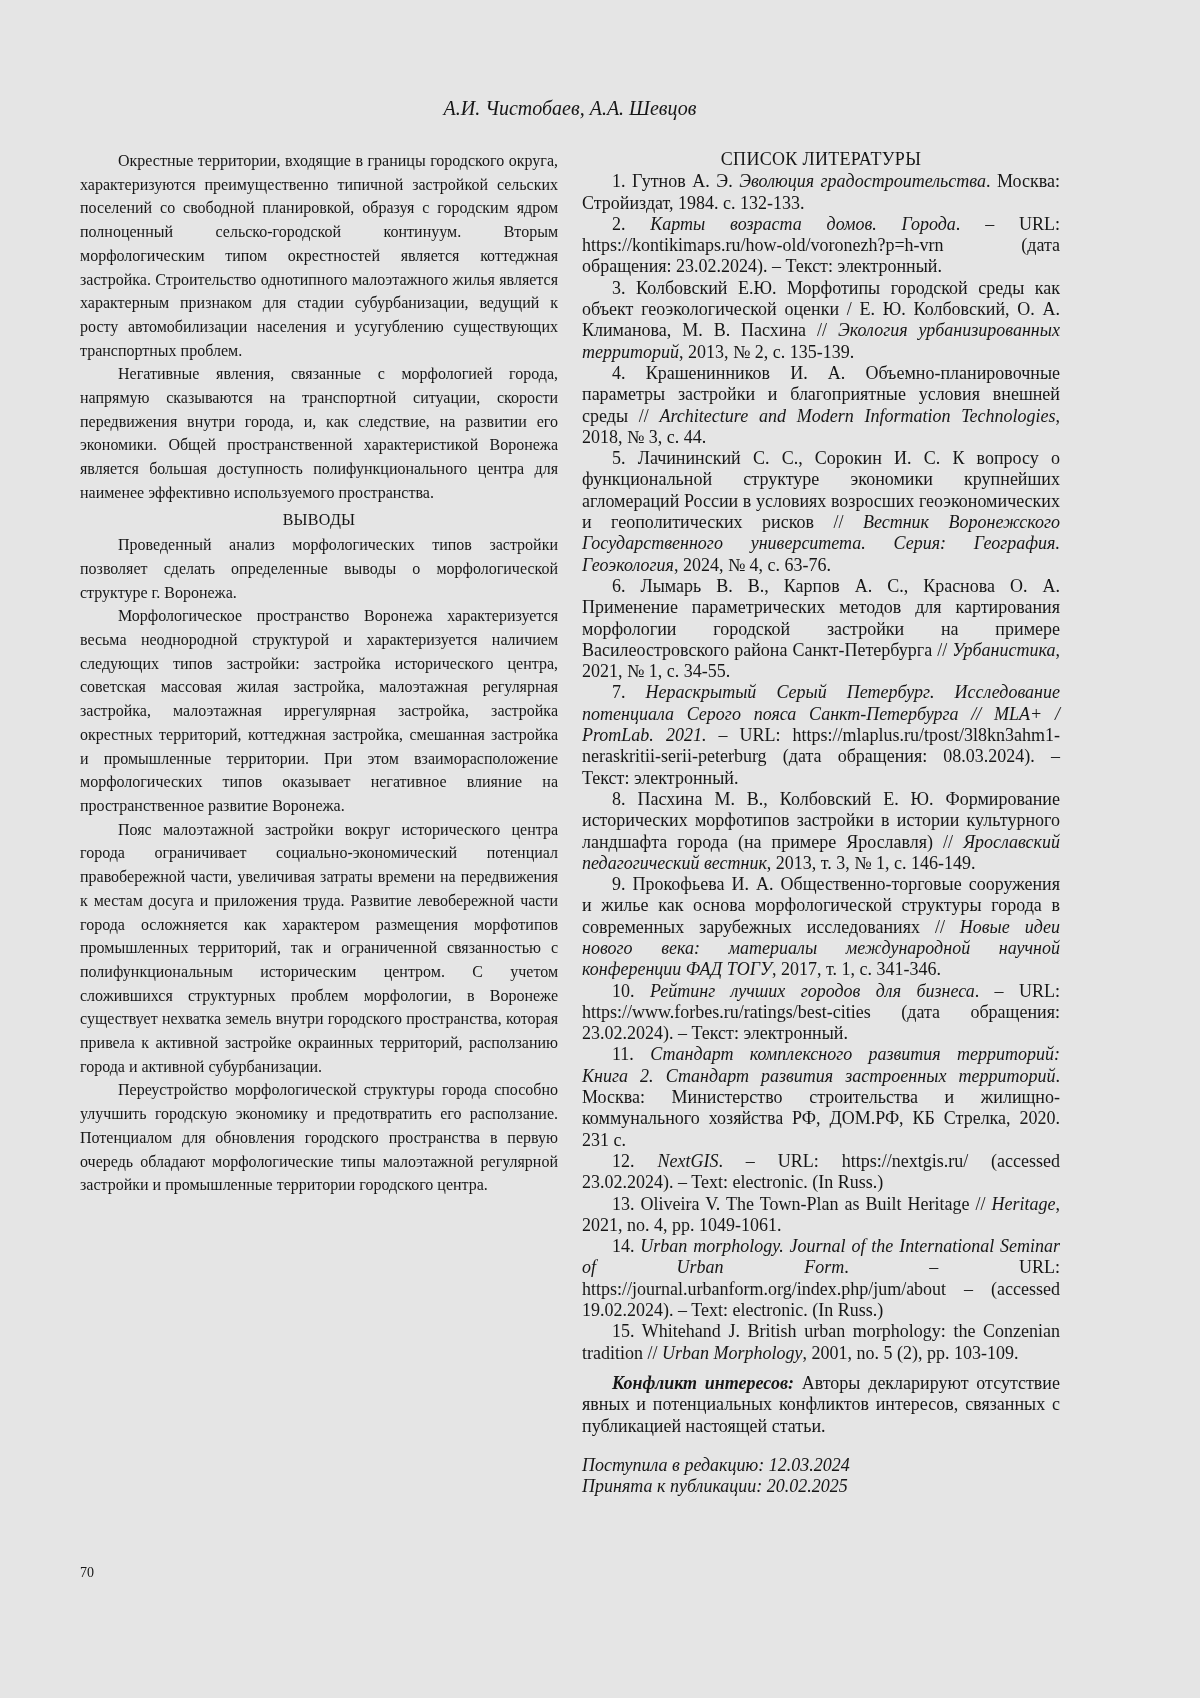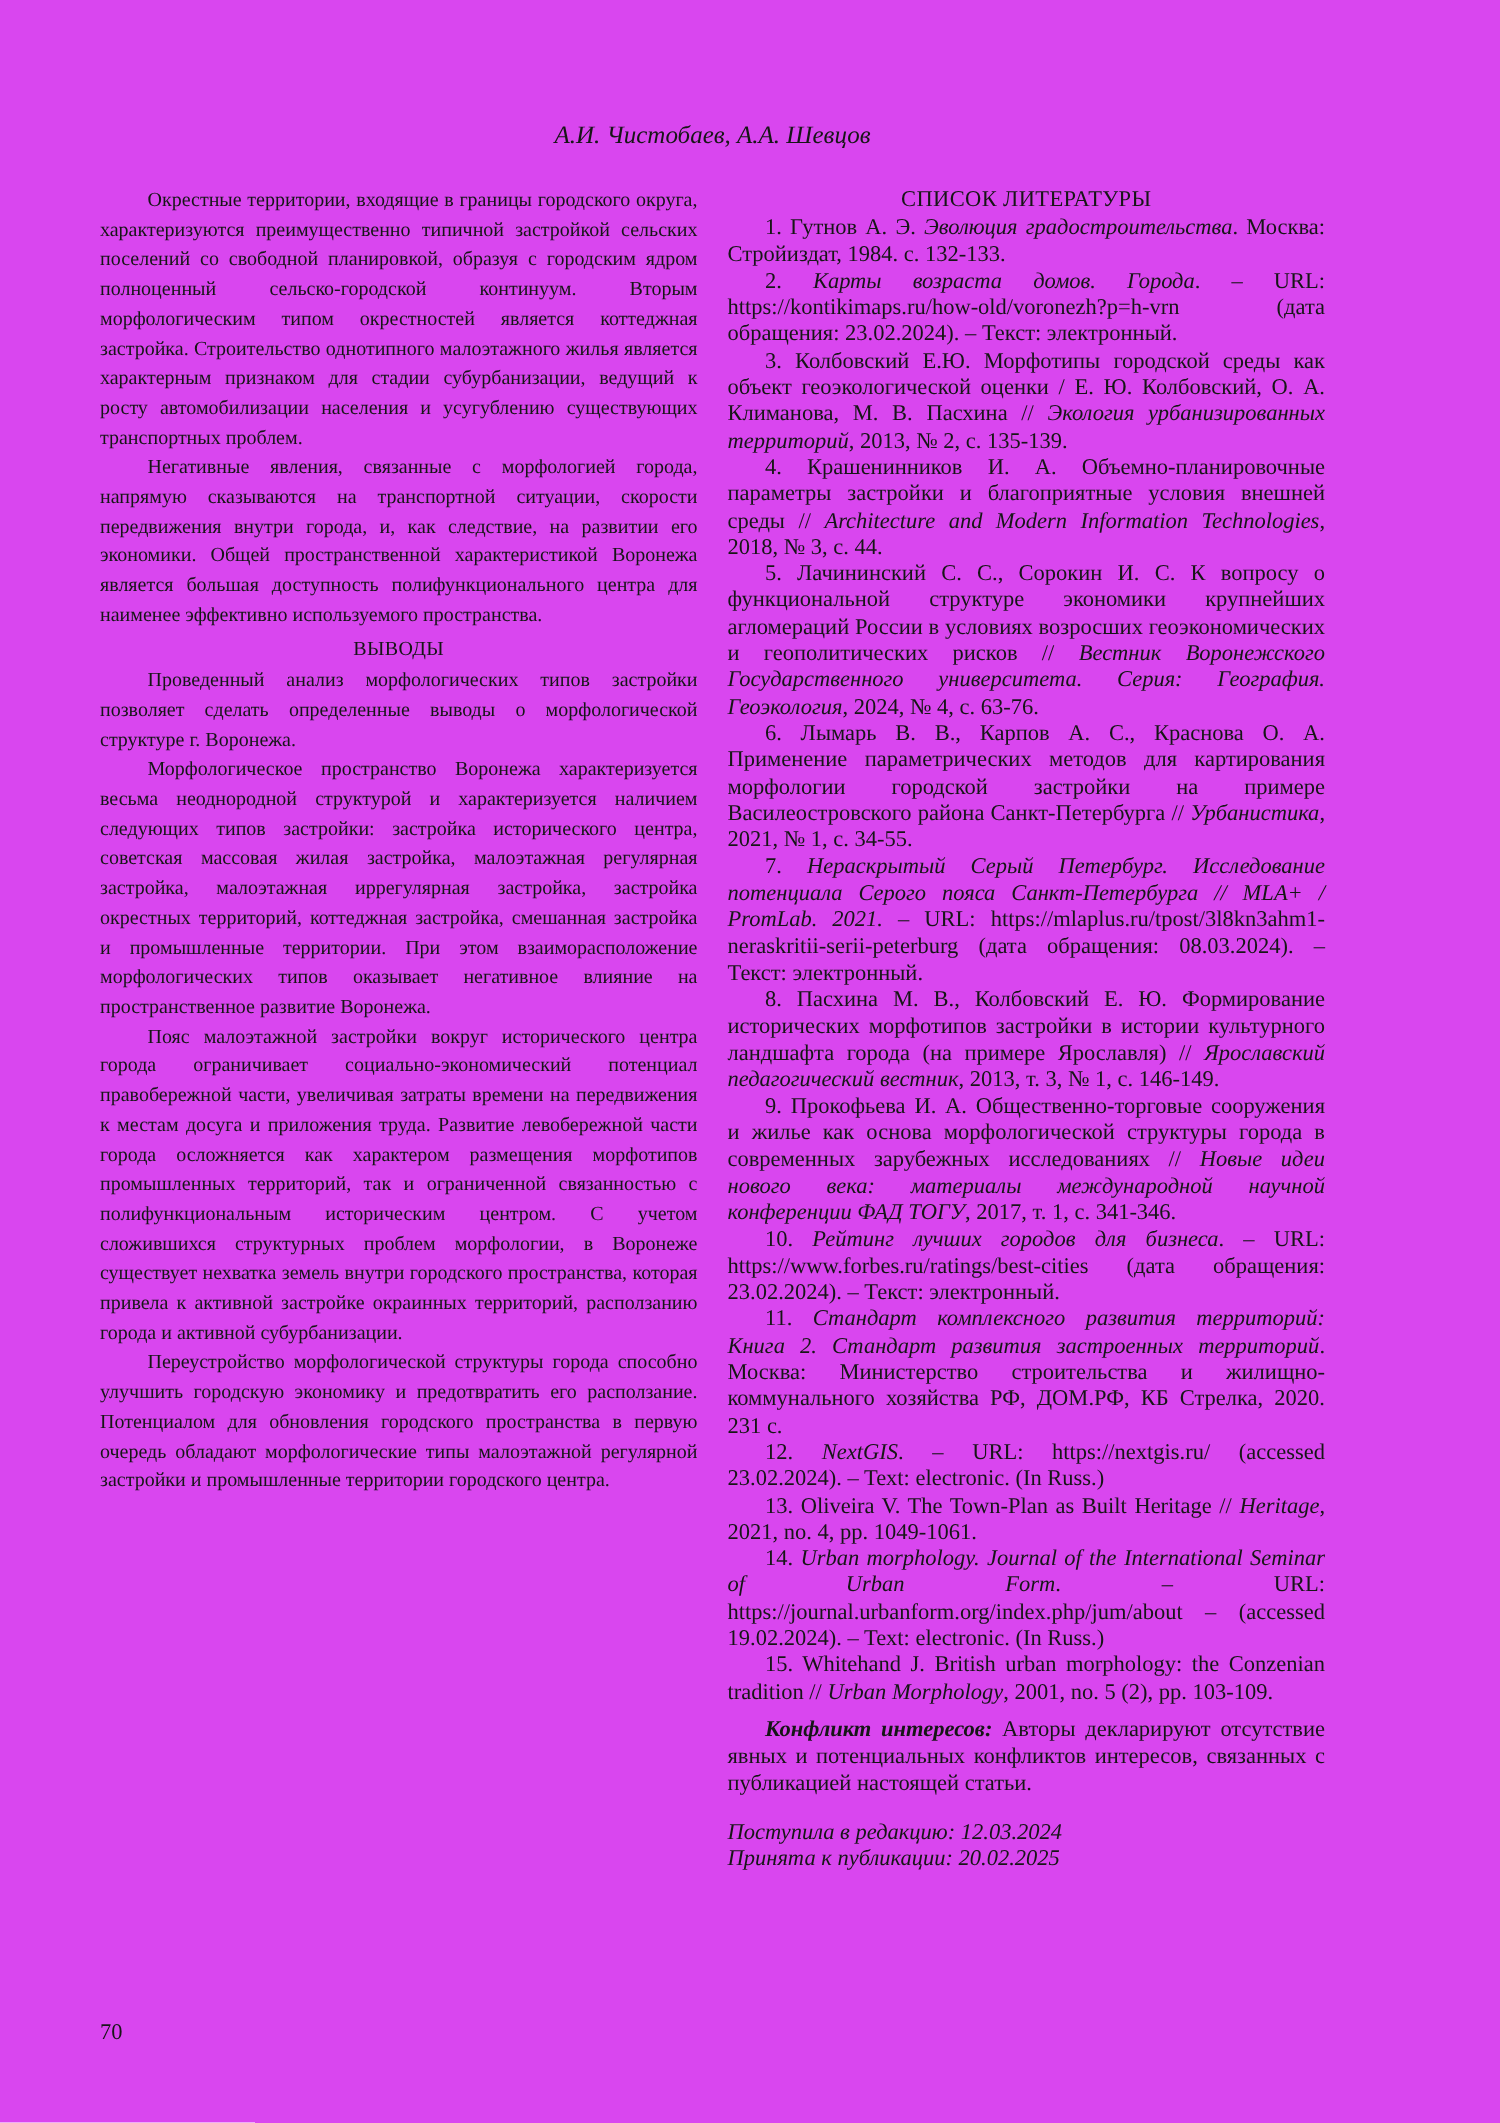--- a/index.html
+++ b/index.html
@@ -1,21 +1,21 @@
 <!DOCTYPE html>
 <html lang="ru"><head>
 <meta charset="utf-8">
 <style>
   * { box-sizing: border-box; }
   html, body { margin: 0; padding: 0; background: #ffffff; }
   .page {
     position: relative;
     width: 1200px;
     height: 1698px;
-    background: #d946ef;
+    background: #e5e5e5;
     color: #161616;
     font-family: "Liberation Serif", "DejaVu Serif", serif;
     overflow: hidden;
   }
   .authors {
     position: absolute;
     top: 96px; left: 80px; width: 980px;
     text-align: center;
     font-style: italic;
     font-size: 20px;
@@ -52,25 +52,25 @@
   .it { font-style: italic; }
   .conflict { margin: 9px 0 0 0; text-indent: 30px; }
   .conflict .lead { font-weight: bold; font-style: italic; }
   .dates {
     margin-top: 18px;
     text-align: left;
     font-style: italic;
   }
   .footer {
     position: absolute;
-    top: 1614px; left: 80px; width: 980px;
+    top: 1562px; left: 80px; width: 980px;
     display: flex;
     justify-content: space-between;
     align-items: baseline;
-    font-size: 18px;
+    font-size: 14px;
     line-height: 22px;
   }
 </style>
 </head>
 <body>
 
 <div class="page">
 
   <div class="authors">А.И. Чистобаев, А.А. Шевцов</div>
 

